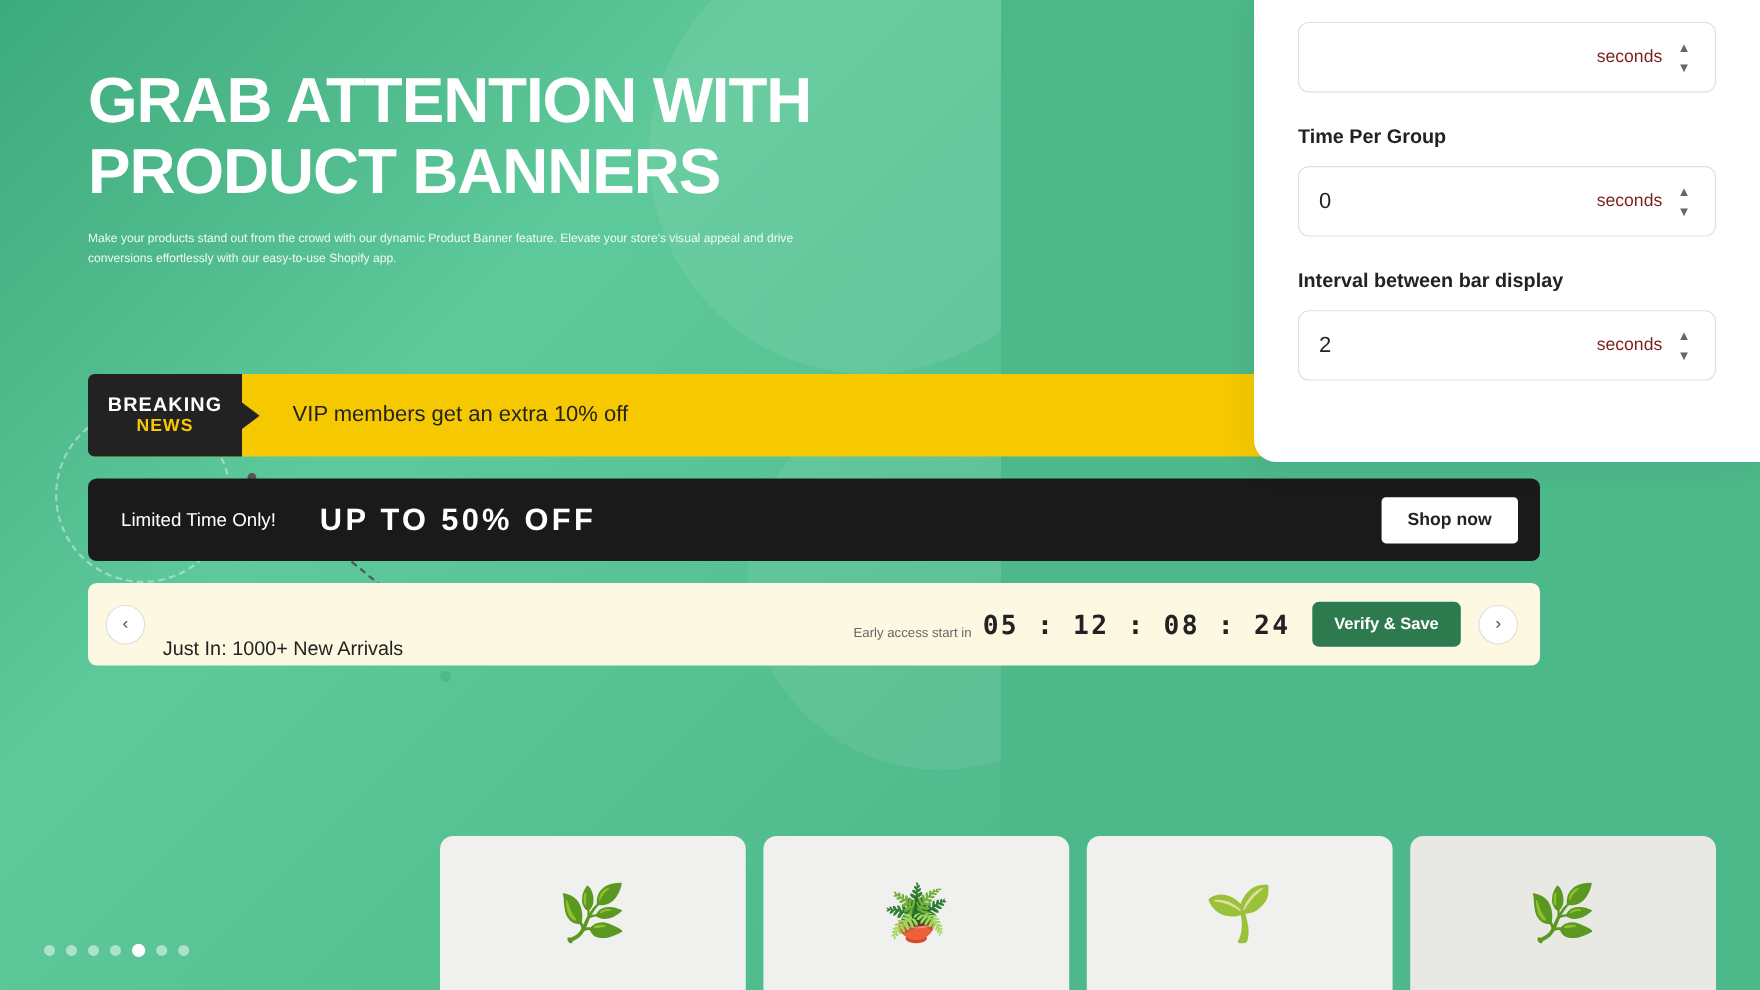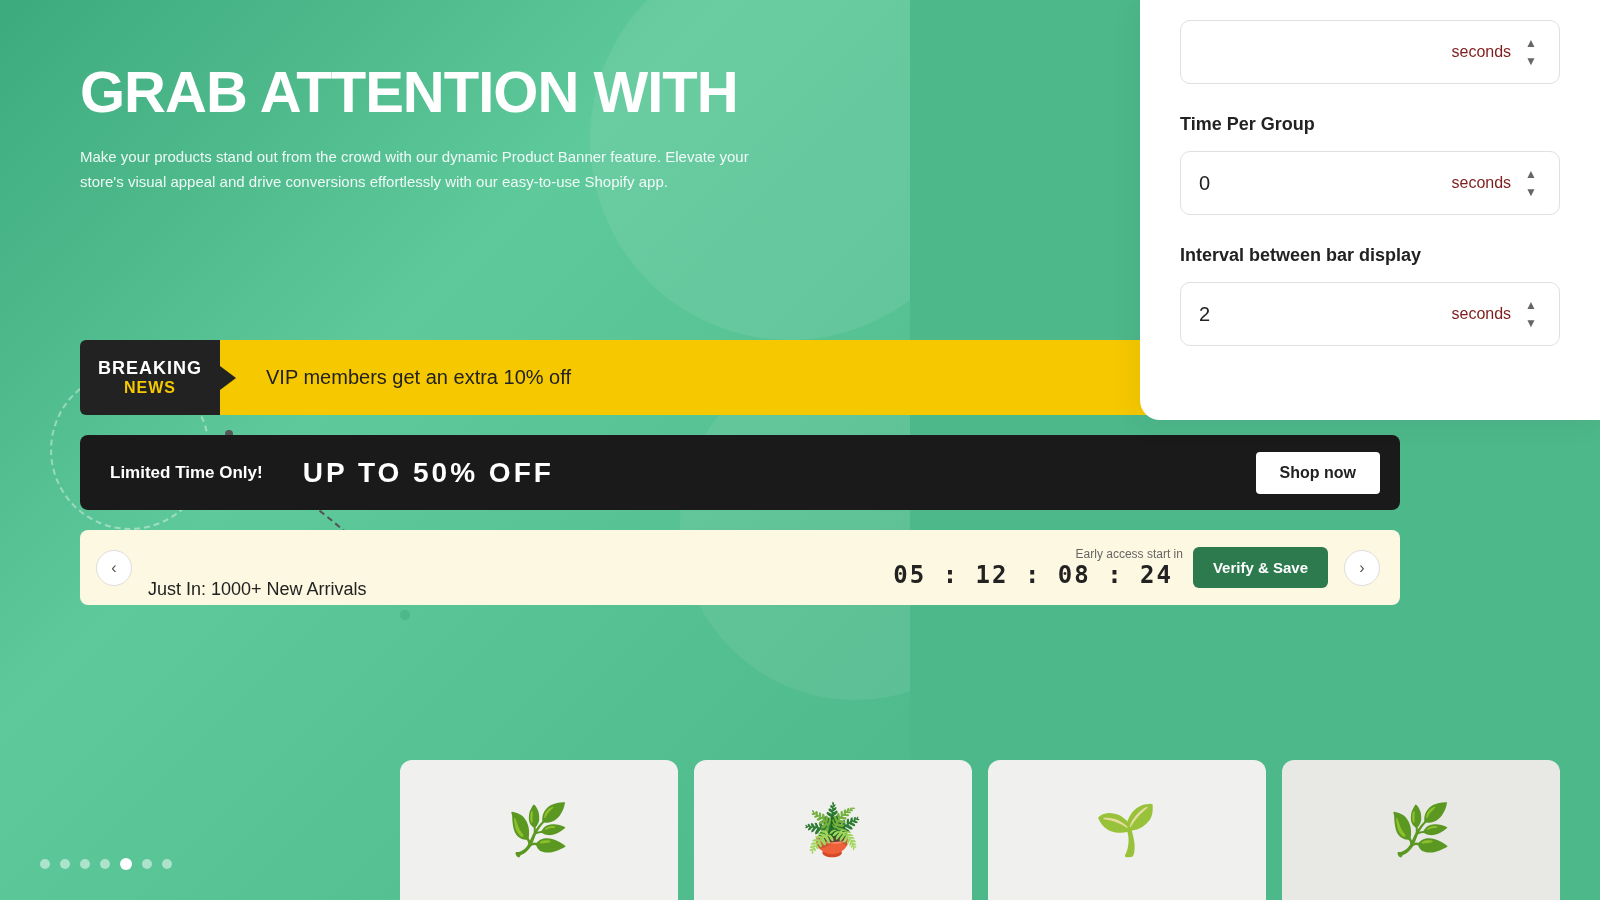--- a/index.html
+++ b/index.html
@@ -101,21 +101,21 @@
       font-size: 58px;
       font-weight: 900;
       color: #fff;
       line-height: 1.1;
       text-transform: uppercase;
       margin-bottom: 20px;
       letter-spacing: -1px;
     }
 
     .hero-desc {
-      font-size: 15px;
+      font-size: 11px;
       color: rgba(255,255,255,0.9);
       line-height: 1.7;
       max-width: 680px;
     }
 
     
     .banners-area {
       position: absolute;
       top: 340px;
       left: 80px;
@@ -201,21 +201,21 @@
       display: flex;
       align-items: center;
       padding: 0 20px 0 30px;
       min-height: 75px;
       margin-bottom: 20px;
     }
 
     .sale-label {
       font-size: 17px;
       color: #fff;
-      font-weight: 700;
+      font-weight: 400;
       flex: 0 0 auto;
       margin-right: 40px;
     }
 
     .sale-title {
       flex: 1;
       font-size: 28px;
       font-weight: 900;
       color: #fff;
       letter-spacing: 3px;
@@ -403,20 +403,21 @@
 <div class="main-container">
 
   <div class="green-bg">
     <div class="wave-shape"></div>
     <div class="wave-shape2"></div>
   </div>
 
   <div class="hero-content">
     <h1 class="hero-title">
       <span>GRAB ATTENTION WITH</span><br>
+      <span>PRODUCT BANNERS</span>
     </h1>
     <p class="hero-desc">Make your products stand out from the crowd with our dynamic Product Banner feature. Elevate your store's visual appeal and drive conversions effortlessly with our easy-to-use Shopify app.</p>
   </div>
 
   <div class="dashed-circle"></div>
 
   <div class="deco-dot" style="left:280px; top:470px; width:10px; height:10px; background:#222;"></div>
   <div class="deco-dot" style="left:225px; top:430px; width:8px; height:8px; background:#555;"></div>
   <div class="deco-dot" style="left:265px; top:530px; width:7px; height:7px; background:#555;"></div>
   <div class="deco-dot" style="left:400px; top:610px; width:10px; height:10px; background:#4db88a; border-radius:50%;"></div>
@@ -440,21 +441,21 @@
 
     <div class="sale-banner">
       <span class="sale-label">Limited Time Only!</span>
       <span class="sale-title">UP TO 50% OFF</span>
       <button class="shop-now-btn">Shop now</button>
     </div>
 
     <div class="arrivals-banner">
       <button class="nav-arrow-btn">‹</button>
       <span class="arrivals-text">Just In: 1000+ New Arrivals</span>
-      <div style="display:flex;flex-direction:column;align-items:flex-end;">
+      <div style="display:flex;flex-direction:row;align-items:flex-end;">
         <span class="early-access">Early access start in</span>
         <span class="countdown">05 : 12 : 08 : 24</span>
       </div>
       <button class="verify-btn">Verify &amp; Save</button>
       <button class="nav-arrow-right">›</button>
     </div>
 
   </div>
 
   <div class="dots-row">

